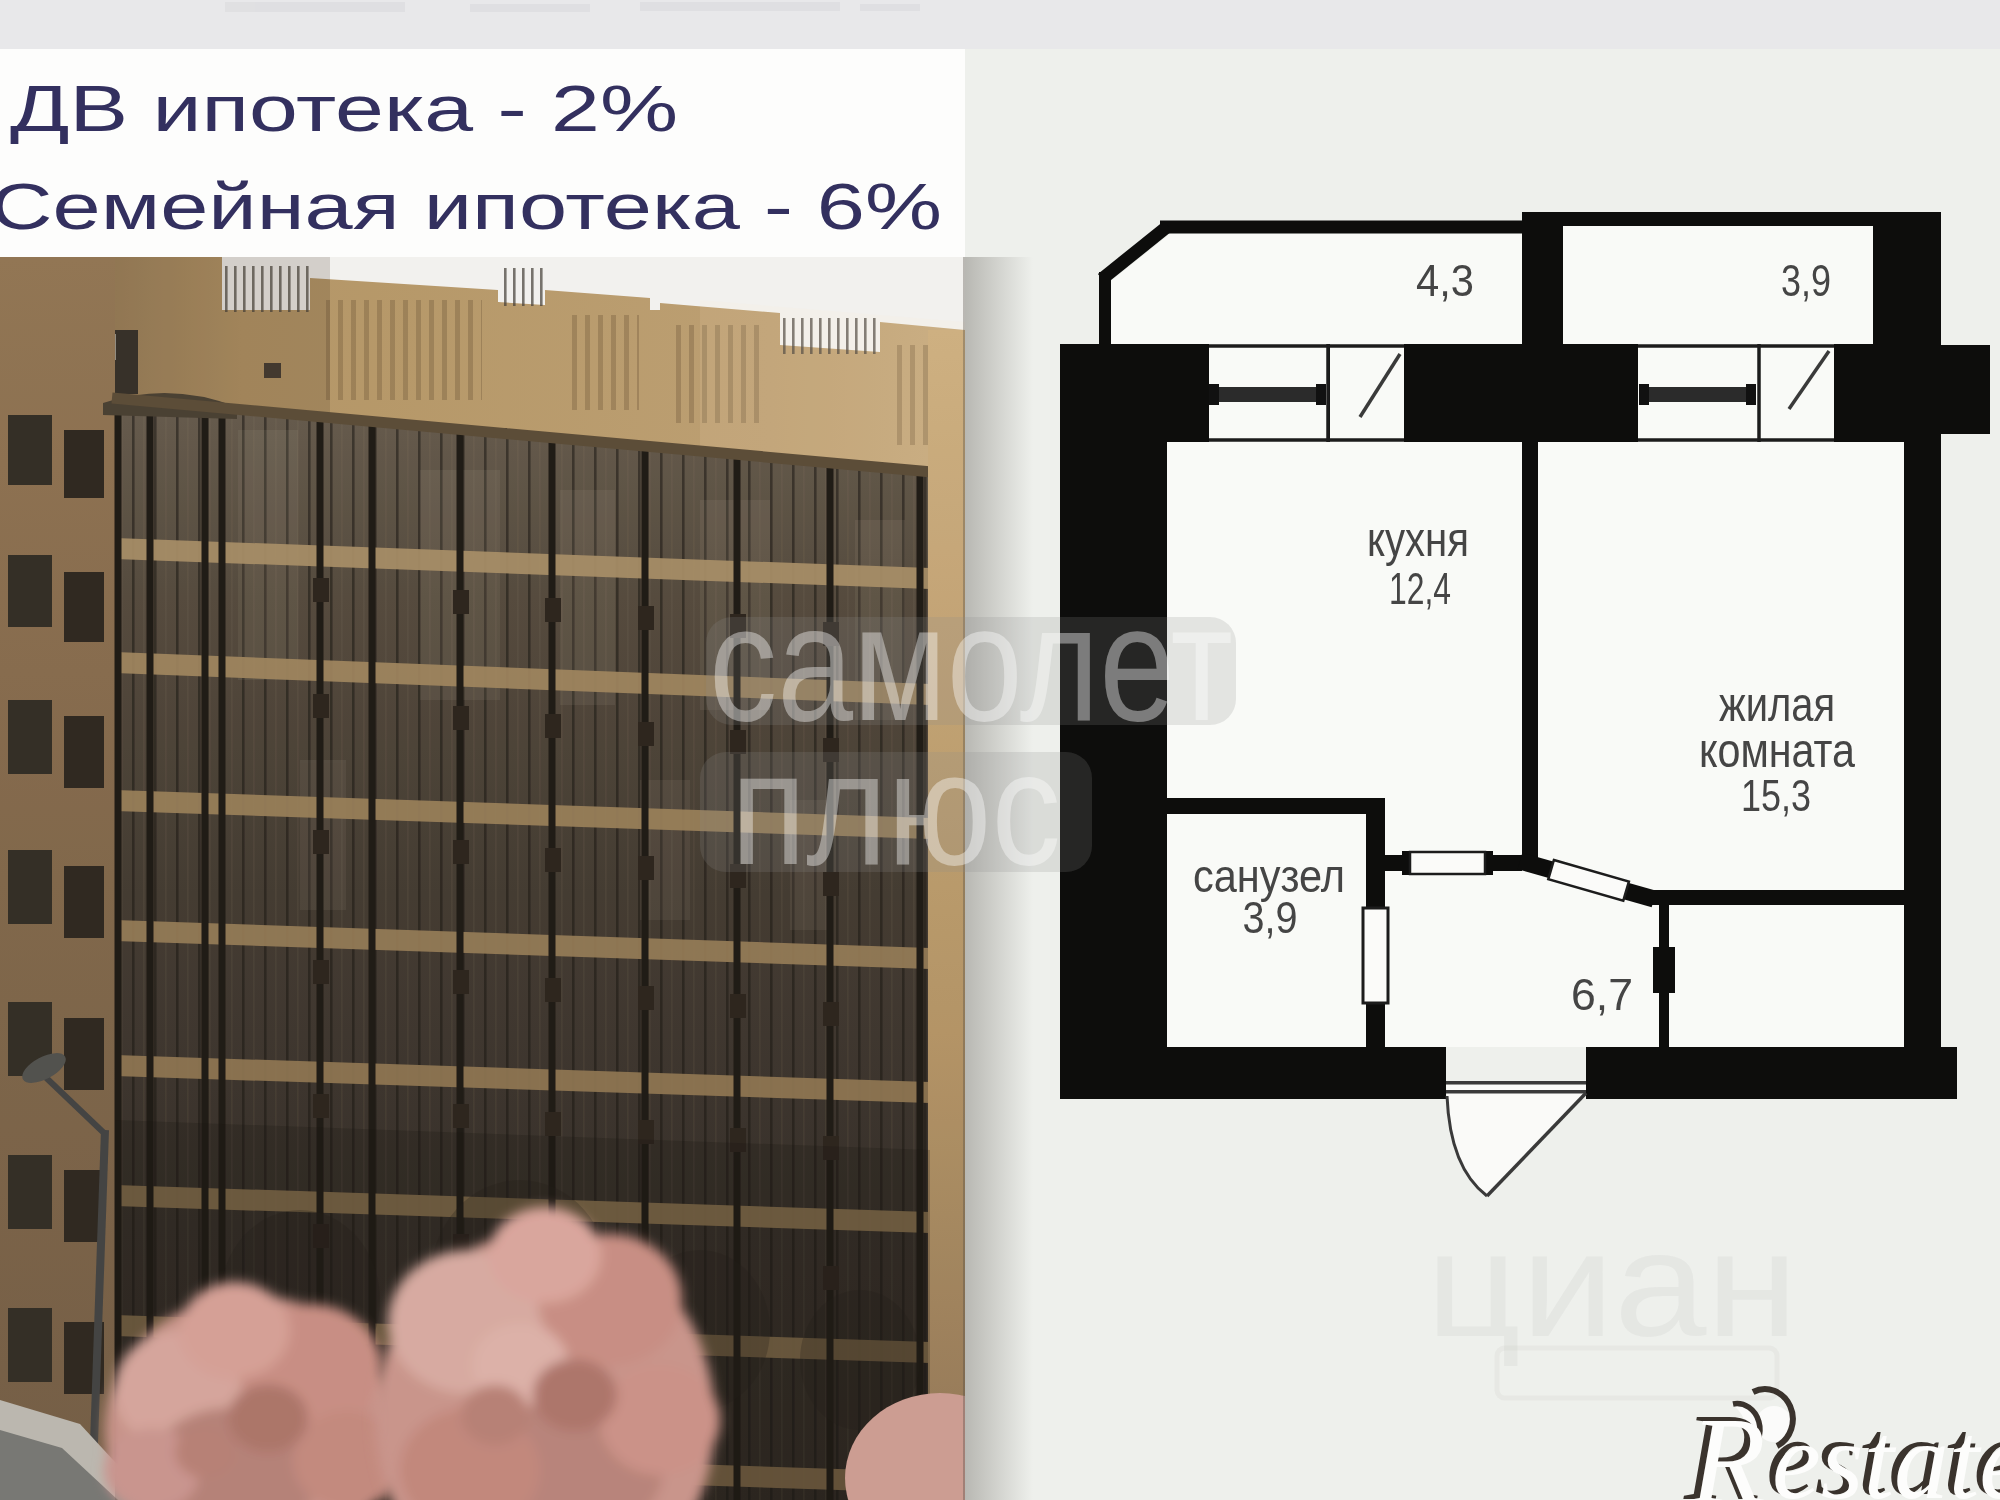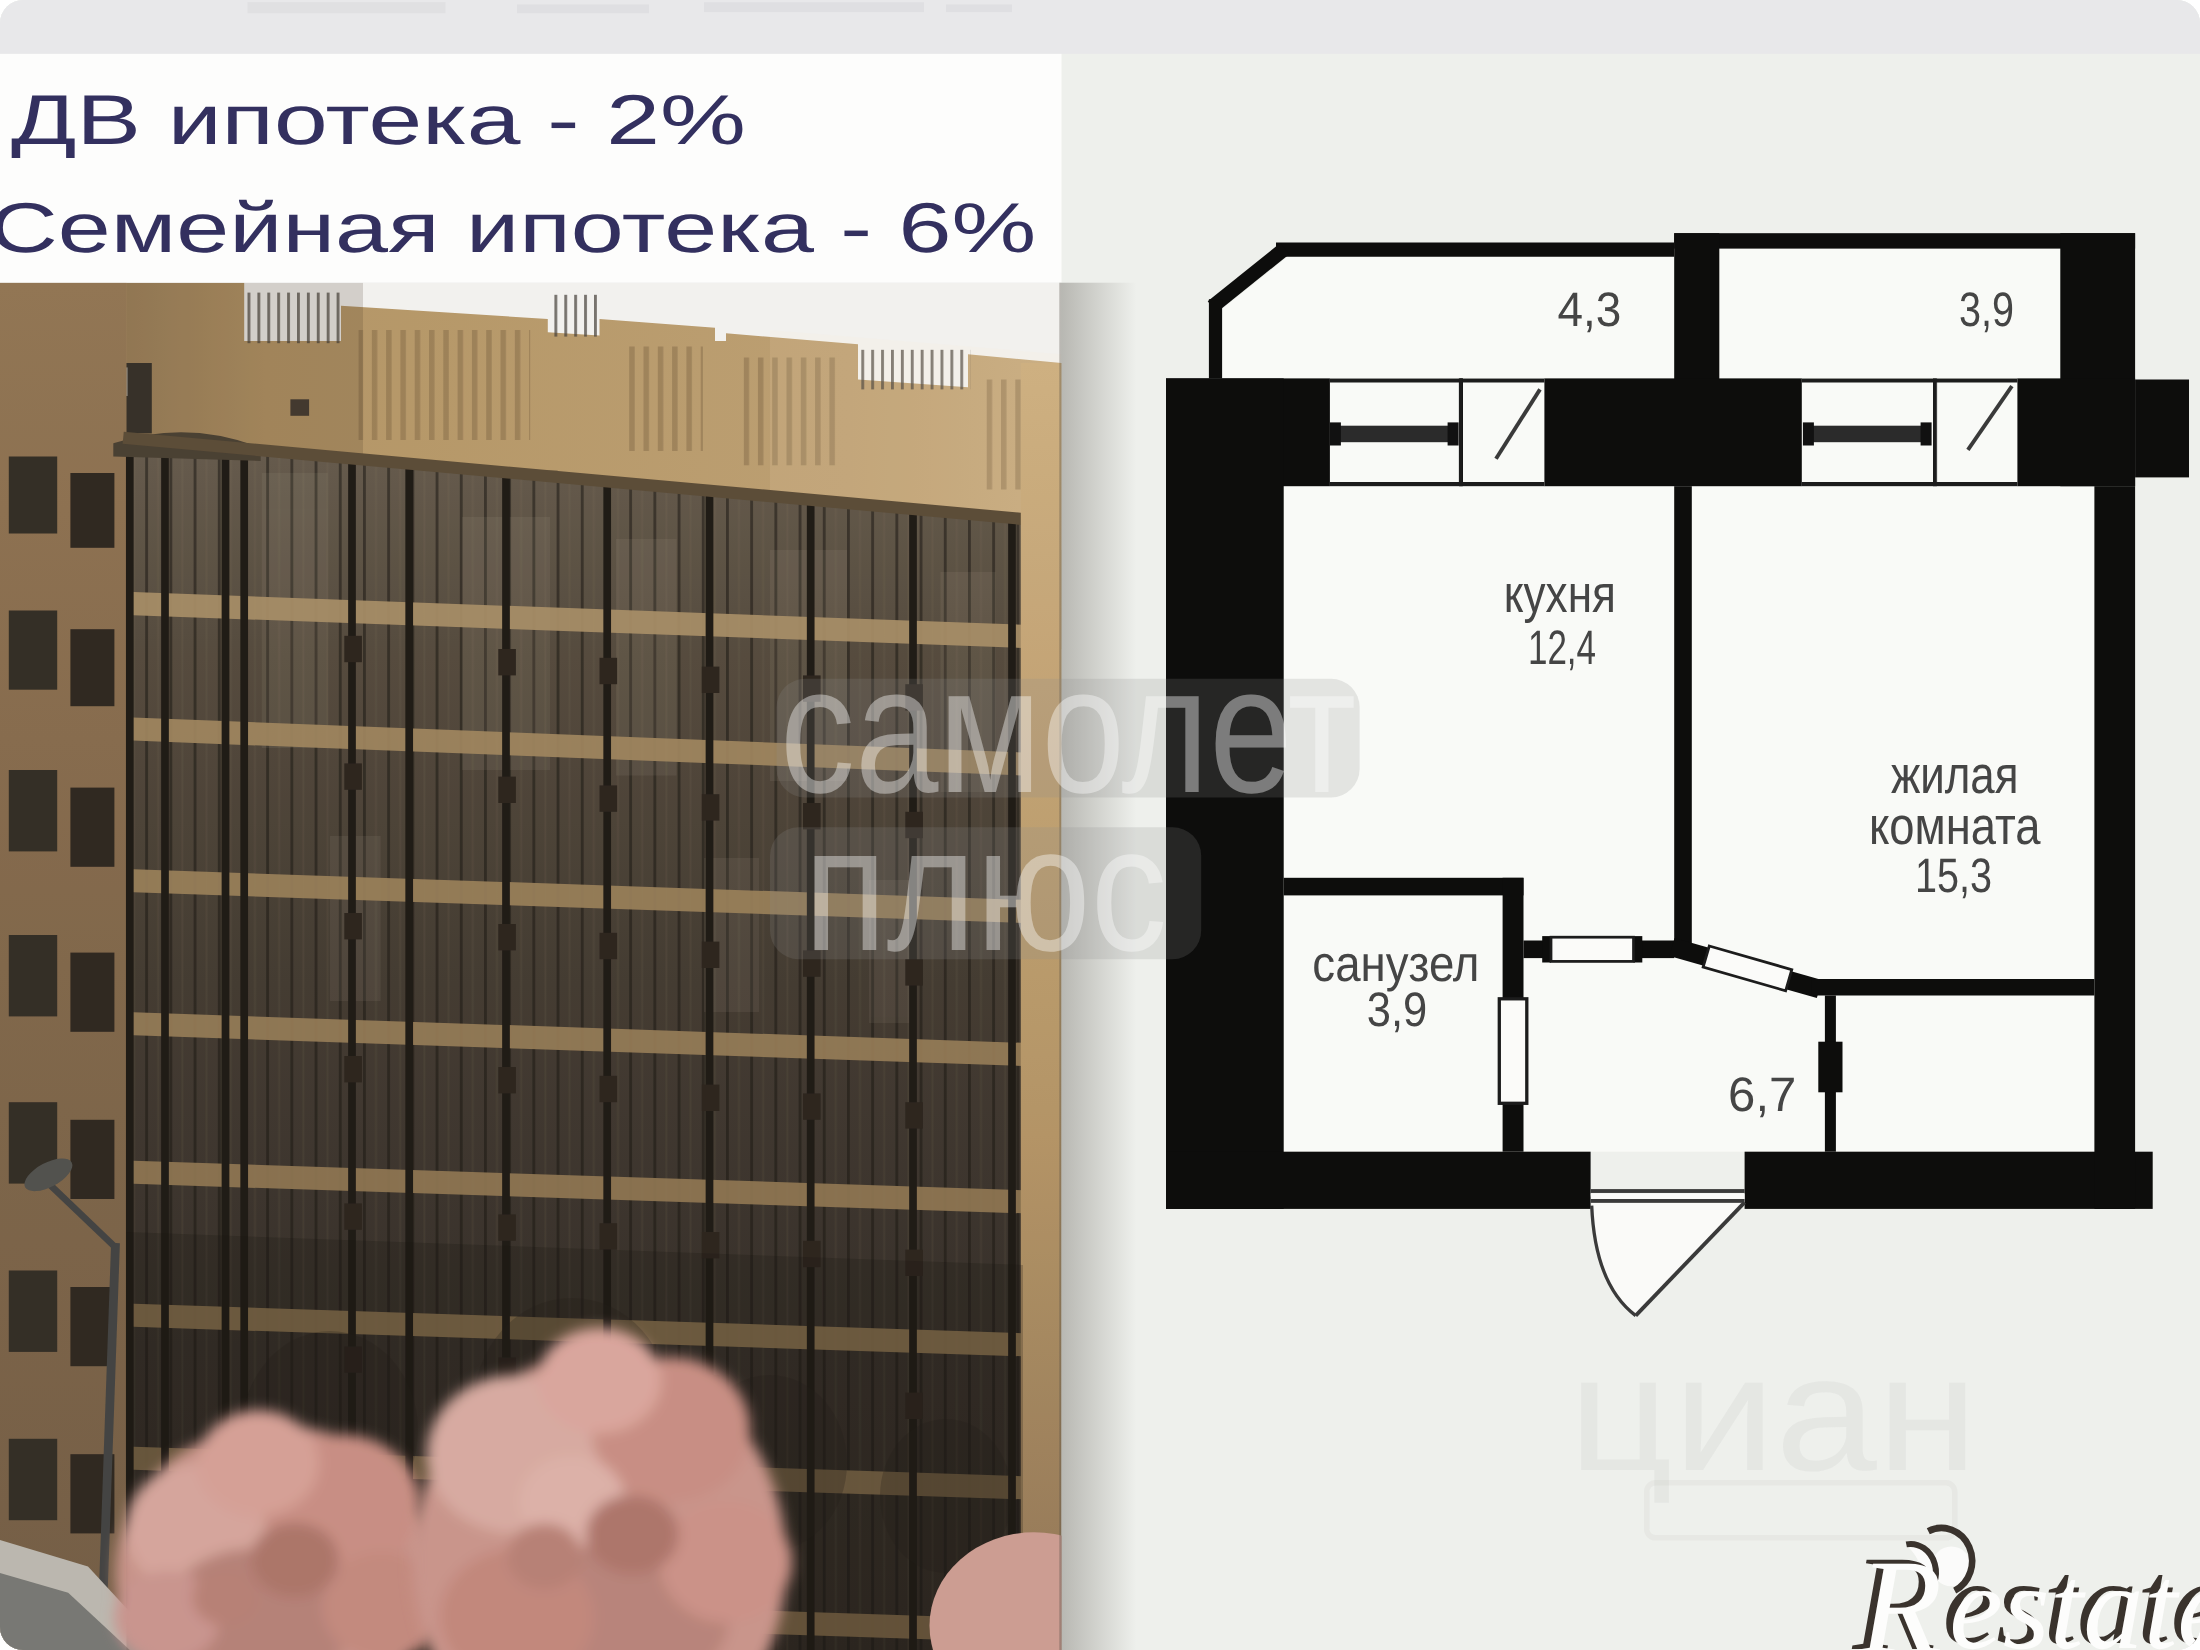--- a/index.html
+++ b/index.html
@@ -1,16 +1,16 @@
 <!DOCTYPE html>
 <html><head>
 <meta charset="utf-8">
 <style>
 html,body{margin:0;padding:0;}
-#c{position:relative;width:2000px;height:1500px;overflow:hidden;background:#edefeb;border-radius:21px;}
+#c{position:relative;width:2000px;height:1500px;overflow:hidden;background:#edefeb;}
 text{font-family:"Liberation Sans",sans-serif;}
 </style>
 </head>
 <body>
 <div id="c">
 <svg width="2000" height="1500" viewBox="0 0 2000 1500" xmlns="http://www.w3.org/2000/svg">
 <defs>
 <clipPath id="photoclip">
           <rect x="0" y="257" width="965" height="1243"></rect>
         </clipPath>

